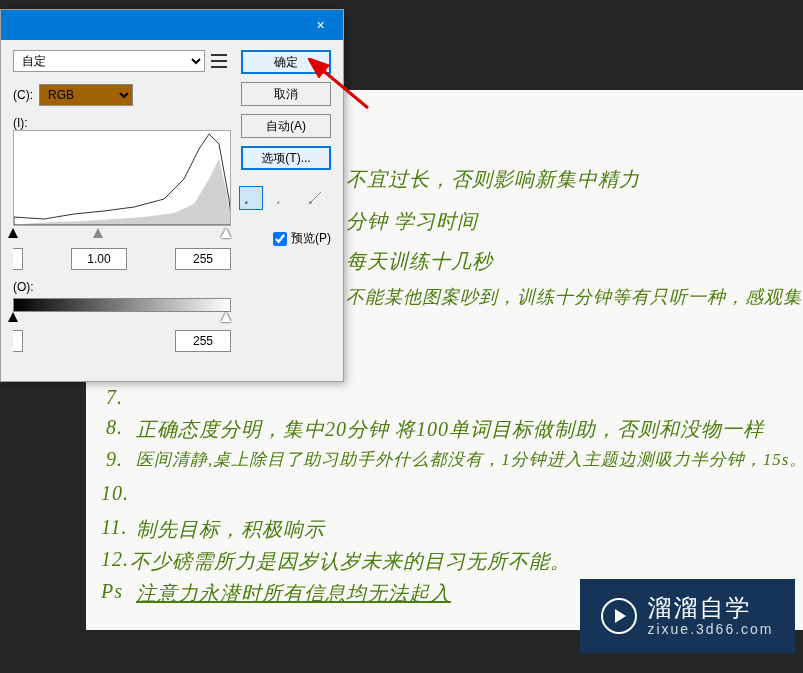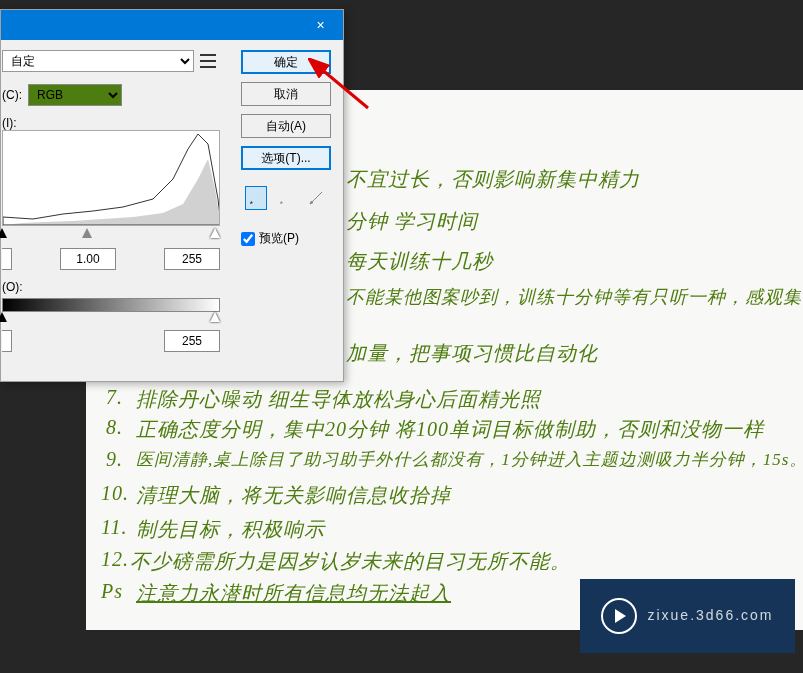--- a/index.html
+++ b/index.html
@@ -53,21 +53,21 @@
     height: 30px;
     background: #0078d7;
     color: #fff;
     display: flex;
     align-items: center;
     justify-content: center;
     font-size: 14px;
     cursor: pointer;
   }
   .dlg-body {
-    padding: 10px 1px;
+    padding: 10px 12px;
     position: relative;
     height: calc(100% - 30px);
   }
   .preset-row {
     display: flex;
     align-items: center;
     gap: 6px;
     margin-bottom: 12px;
   }
   .preset-select {
@@ -94,21 +94,21 @@
   .channel-row {
     display: flex;
     align-items: center;
     gap: 6px;
     margin-bottom: 10px;
   }
   .channel-select {
     width: 94px;
     height: 22px;
     border: 1px solid #888;
-    background: #4d7c0f;
+    background: #a16207;
     padding: 0 4px;
     font-size: 12px;
   }
   .label-sm { font-size: 12px; }
   .histogram {
     width: 218px;
     height: 96px;
     border: 1px solid #aaa;
     background: #fff;
     position: relative;
@@ -181,20 +181,21 @@
     margin-bottom: 8px;
   }
   .buttons-col {
     position: absolute;
     right: 12px;
     top: 10px;
     width: 90px;
     display: flex;
     flex-direction: column;
     gap: 8px;
+    align-items: flex-end;
   }
   .dlg-btn {
     width: 90px;
     height: 24px;
     background: #f0f0f0;
     border: 1px solid #888;
     font-size: 12px;
     cursor: pointer;
   }
   .dlg-btn.primary {
@@ -269,29 +270,26 @@
   .wm-sub { font-size: 14px; letter-spacing: 2px; opacity: 0.8; }
 </style>
 </head>
 <body>
 
 <div class="canvas-bg">
   <div class="handwriting" style="left:260px; top:76px;">不宜过长，否则影响新集中精力</div>
   <div class="handwriting" style="left:260px; top:118px;">分钟 学习时间</div>
   <div class="handwriting" style="left:260px; top:158px;">每天训练十几秒</div>
   <div class="handwriting" style="left:260px; top:195px; font-size:18px;">不能某他图案吵到，训练十分钟等有只听一种，感观集似</div>
-  <div class="handwriting" style="left:260px; top:250px;">加量，把事项习惯比自动化</div>
   <div class="handwriting" style="left:20px; top:296px;">7.</div>
-  <div class="handwriting" style="left:50px; top:296px;">排除丹心噪动 细生导体放松身心后面精光照</div>
   <div class="handwriting" style="left:20px; top:326px;">8.</div>
   <div class="handwriting" style="left:50px; top:326px;">正确态度分明，集中20分钟 将100单词目标做制助，否则和没物一样</div>
   <div class="handwriting" style="left:20px; top:358px;">9.</div>
   <div class="handwriting" style="left:50px; top:358px; font-size:17px;">医间清静,桌上除目了助习助手外什么都没有，1分钟进入主题边测吸力半分钟，15s。</div>
   <div class="handwriting" style="left:15px; top:392px;">10.</div>
-  <div class="handwriting" style="left:50px; top:392px;">清理大脑，将无关影响信息收拾掉</div>
   <div class="handwriting" style="left:15px; top:426px;">11.</div>
   <div class="handwriting" style="left:50px; top:426px;">制先目标，积极响示</div>
   <div class="handwriting" style="left:15px; top:458px;">12.</div>
   <div class="handwriting" style="left:44px; top:458px;">不少磅需所力是因岁认岁未来的目习无所不能。</div>
   <div class="handwriting" style="left:15px; top:490px;text-align:center;">Ps</div>
   <div class="handwriting" style="left:50px; top:490px;text-decoration:underline;">注意力永潜时所有信息均无法起入</div>
 </div>
 
 <div class="dialog">
   <div class="titlebar">
@@ -395,15 +393,16 @@
     </marker>
   </defs>
   <line x1="60" y1="50" x2="12" y2="10" stroke="#d00" stroke-width="3" marker-end="url(#ah)"></line>
 </svg>
 
 <div class="watermark">
   <div class="play-icon">
     <div class="play-triangle"></div>
   </div>
   <div class="wm-text">
+    <span>溜溜自学</span>
     <span class="wm-sub">zixue.3d66.com</span>
   </div>
 </div>
 
 </body></html>

